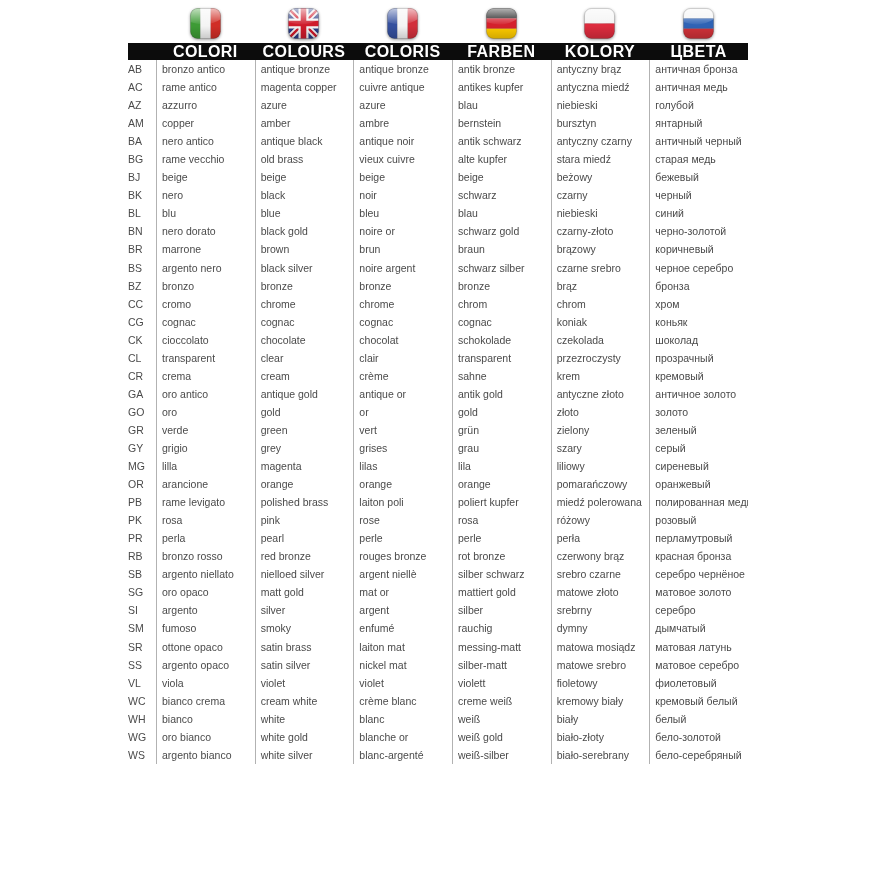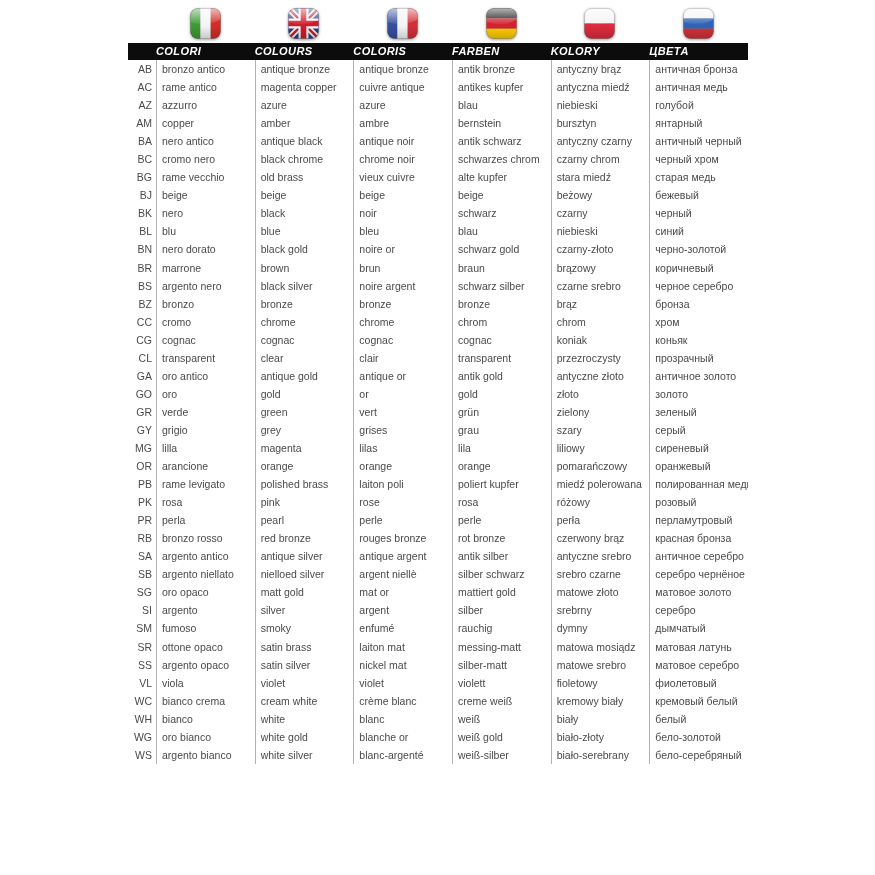--- a/index.html
+++ b/index.html
@@ -44,43 +44,42 @@
     height: 31px;
     filter: drop-shadow(0 1.5px 1.5px rgba(0,0,0,0.45));
   }
   
   .header-bar {
     height: 17px;
     background: #0c0c0c;
   }
   .hcell {
     color: #ffffff;
-    font-size: 11px;
+    font-size: 16px;
     font-weight: bold;
     letter-spacing: 0.4px;
-    text-align: left;
+    text-align: center;
     line-height: 17px;
     white-space: nowrap;
     overflow: hidden;
-    font-style: italic;
   }
   
   .trow {
     height: 18.05px;
   }
   .cell {
     font-size: 10.5px;
     color: #4a4a4a;
     line-height: 18.05px;
     white-space: nowrap;
     overflow: hidden;
     box-sizing: border-box;
   }
   .cell.code {
-    text-align: right;
+    text-align: left;
     padding-right: 4px;
   }
   .cell.lang {
     border-left: 1px solid #b2b2b2;
     padding-left: 5px;
   }
   .defs-holder { position: absolute; width: 0; height: 0; overflow: hidden; }
 </style>
 </head>
 <body>
@@ -237,29 +236,20 @@
         <div class="cols trow">
           <div class="cell code">BA</div>
           <div class="cell lang">nero antico</div>
           <div class="cell lang">antique black</div>
           <div class="cell lang">antique noir</div>
           <div class="cell lang">antik schwarz</div>
           <div class="cell lang">antyczny czarny</div>
           <div class="cell lang">античный черный</div>
         </div>
         <div class="cols trow">
-          <div class="cell code">BC</div>
-          <div class="cell lang">cromo nero</div>
-          <div class="cell lang">black chrome</div>
-          <div class="cell lang">chrome noir</div>
-          <div class="cell lang">schwarzes chrom</div>
-          <div class="cell lang">czarny chrom</div>
-          <div class="cell lang">черный хром</div>
-        </div>
-        <div class="cols trow">
           <div class="cell code">BG</div>
           <div class="cell lang">rame vecchio</div>
           <div class="cell lang">old brass</div>
           <div class="cell lang">vieux cuivre</div>
           <div class="cell lang">alte kupfer</div>
           <div class="cell lang">stara miedź</div>
           <div class="cell lang">старая медь</div>
         </div>
         <div class="cols trow">
           <div class="cell code">BJ</div>
@@ -336,29 +326,47 @@
         <div class="cols trow">
           <div class="cell code">CG</div>
           <div class="cell lang">cognac</div>
           <div class="cell lang">cognac</div>
           <div class="cell lang">cognac</div>
           <div class="cell lang">cognac</div>
           <div class="cell lang">koniak</div>
           <div class="cell lang">коньяк</div>
         </div>
         <div class="cols trow">
+          <div class="cell code">CK</div>
+          <div class="cell lang">cioccolato</div>
+          <div class="cell lang">chocolate</div>
+          <div class="cell lang">chocolat</div>
+          <div class="cell lang">schokolade</div>
+          <div class="cell lang">czekolada</div>
+          <div class="cell lang">шоколад</div>
+        </div>
+        <div class="cols trow">
           <div class="cell code">CL</div>
           <div class="cell lang">transparent</div>
           <div class="cell lang">clear</div>
           <div class="cell lang">clair</div>
           <div class="cell lang">transparent</div>
           <div class="cell lang">przezroczysty</div>
           <div class="cell lang">прозрачный</div>
         </div>
         <div class="cols trow">
+          <div class="cell code">CR</div>
+          <div class="cell lang">crema</div>
+          <div class="cell lang">cream</div>
+          <div class="cell lang">crème</div>
+          <div class="cell lang">sahne</div>
+          <div class="cell lang">krem</div>
+          <div class="cell lang">кремовый</div>
+        </div>
+        <div class="cols trow">
           <div class="cell code">GA</div>
           <div class="cell lang">oro antico</div>
           <div class="cell lang">antique gold</div>
           <div class="cell lang">antique or</div>
           <div class="cell lang">antik gold</div>
           <div class="cell lang">antyczne złoto</div>
           <div class="cell lang">античное золото</div>
         </div>
         <div class="cols trow">
           <div class="cell code">GO</div>
@@ -435,29 +443,20 @@
         <div class="cols trow">
           <div class="cell code">RB</div>
           <div class="cell lang">bronzo rosso</div>
           <div class="cell lang">red bronze</div>
           <div class="cell lang">rouges bronze</div>
           <div class="cell lang">rot bronze</div>
           <div class="cell lang">czerwony brąz</div>
           <div class="cell lang">красная бронза</div>
         </div>
         <div class="cols trow">
-          <div class="cell code">SA</div>
-          <div class="cell lang">argento antico</div>
-          <div class="cell lang">antique silver</div>
-          <div class="cell lang">antique argent</div>
-          <div class="cell lang">antik silber</div>
-          <div class="cell lang">antyczne srebro</div>
-          <div class="cell lang">античное серебро</div>
-        </div>
-        <div class="cols trow">
           <div class="cell code">SB</div>
           <div class="cell lang">argento niellato</div>
           <div class="cell lang">nielloed silver</div>
           <div class="cell lang">argent niellè</div>
           <div class="cell lang">silber schwarz</div>
           <div class="cell lang">srebro czarne</div>
           <div class="cell lang">серебро чернёное</div>
         </div>
         <div class="cols trow">
           <div class="cell code">SG</div>

